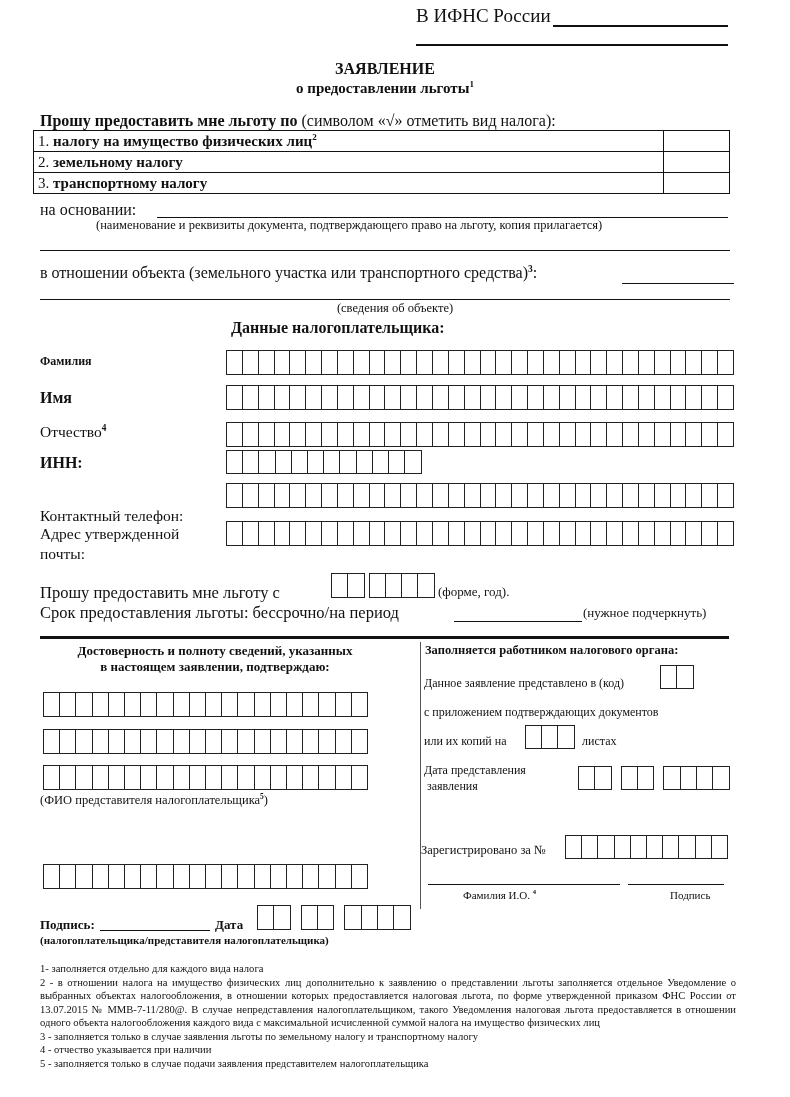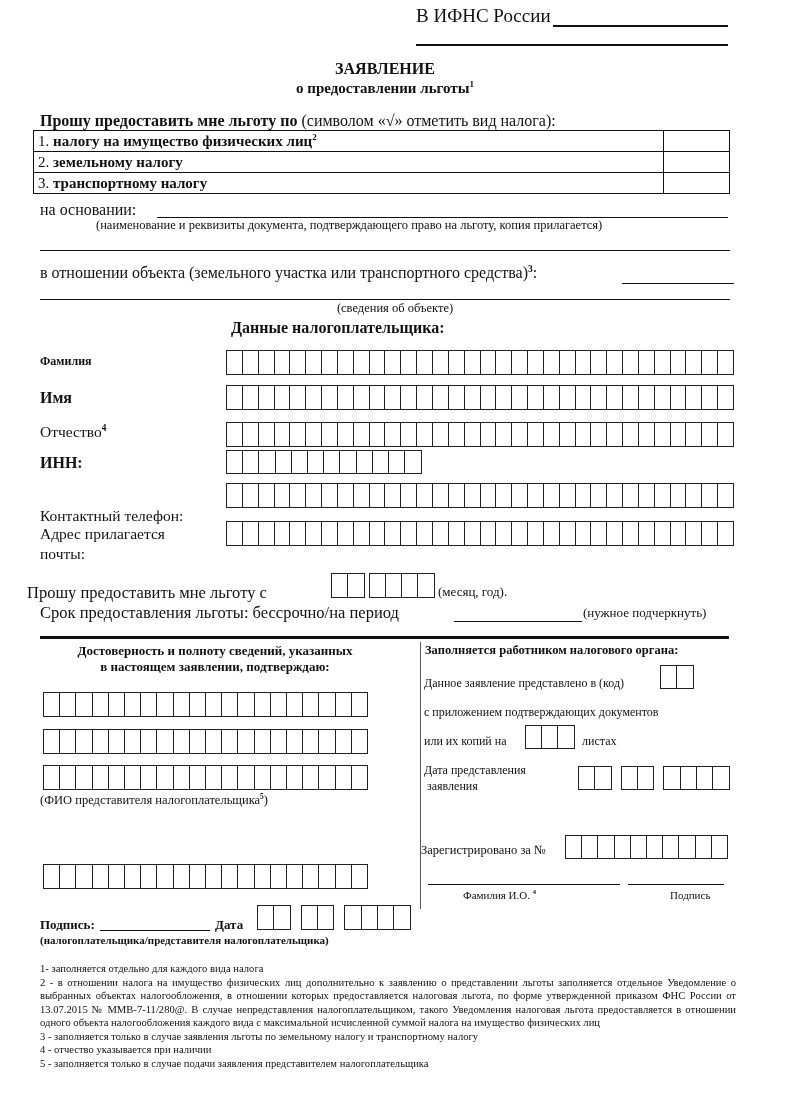--- a/index.html
+++ b/index.html
@@ -228,21 +228,21 @@
     <div class="cell" style="width: 17.15px; height: 25px;"></div>
     <div class="cell" style="width: 17.15px; height: 25px;"></div>
     <div class="cell" style="width: 17.15px; height: 25px;"></div>
     <div class="cell" style="width: 17.15px; height: 25px;"></div>
     <div class="cell" style="width: 17.15px; height: 25px;"></div>
     <div class="cell" style="width: 17.15px; height: 25px;"></div>
     <div class="cell" style="width: 17.15px; height: 25px;"></div>
   </div>
 
 <div class="abs" style="left:40px; top:524px; font-size:15.5px; line-height:20px;">
-  <div>Адрес прилагается</div>
+  <div>Адрес утвержденной</div>
   <div>почты:</div>
 </div>
 <div class="cellrow" style="left: 226px; top: 521px; height: 25px; display: flex;">
     <div class="cell" style="width: 17.15px; height: 25px;"></div>
     <div class="cell" style="width: 17.15px; height: 25px;"></div>
     <div class="cell" style="width: 17.15px; height: 25px;"></div>
     <div class="cell" style="width: 17.15px; height: 25px;"></div>
     <div class="cell" style="width: 17.15px; height: 25px;"></div>
     <div class="cell" style="width: 17.15px; height: 25px;"></div>
     <div class="cell" style="width: 17.15px; height: 25px;"></div>
@@ -266,34 +266,34 @@
     <div class="cell" style="width: 17.15px; height: 25px;"></div>
     <div class="cell" style="width: 17.15px; height: 25px;"></div>
     <div class="cell" style="width: 17.15px; height: 25px;"></div>
     <div class="cell" style="width: 17.15px; height: 25px;"></div>
     <div class="cell" style="width: 17.15px; height: 25px;"></div>
     <div class="cell" style="width: 17.15px; height: 25px;"></div>
     <div class="cell" style="width: 17.15px; height: 25px;"></div>
     <div class="cell" style="width: 17.15px; height: 25px;"></div>
   </div>
 
-<div class="abs" style="left:27px; top:583px; font-size:16.5px;font-family:Liberation Serif, serif;">Прошу предоставить мне льготу с</div>
+<div class="abs" style="left:40px; top:583px; font-size:16.5px;font-family:Liberation Serif, serif;">Прошу предоставить мне льготу с</div>
 <div class="abs" style="left:331px; top:573px; height:25px; display:flex;">
   <div class="group" style="height: 25px; margin-right: 4px; display: flex;">
       <div class="cell" style="width: 17.5px; height: 25px;"></div>
       <div class="cell" style="width: 17.5px; height: 25px;"></div>
     </div>
   <div class="group" style="height: 25px; display: flex;">
       <div class="cell" style="width: 17.5px; height: 25px;"></div>
       <div class="cell" style="width: 17.5px; height: 25px;"></div>
       <div class="cell" style="width: 17.5px; height: 25px;"></div>
       <div class="cell" style="width: 17.5px; height: 25px;"></div>
     </div>
 </div>
-<div class="abs" style="left:438px; top:584px; font-size:13px;">(месяц, год).</div>
+<div class="abs" style="left:438px; top:584px; font-size:13px;">(форме, год).</div>
 
 <div class="abs" style="left:40px; top:603px; font-size:16.5px;">Срок предоставления льготы: бессрочно/на период</div>
 <div class="line" style="left:454px; top:621px; width:128px;"></div>
 <div class="abs" style="left:583px; top:605px; font-size:13px;">(нужное подчеркнуть)</div>
 
 <div class="line thick" style="left:40px; top:636px; width:689px;"></div>
 
 <div class="abs bold" style="left:40px; width:350px; top:643px; text-align:center; font-size:13px; line-height:16px;">
   <div>Достоверность и полноту сведений, указанных</div>
   <div>в настоящем заявлении, подтверждаю:</div>

